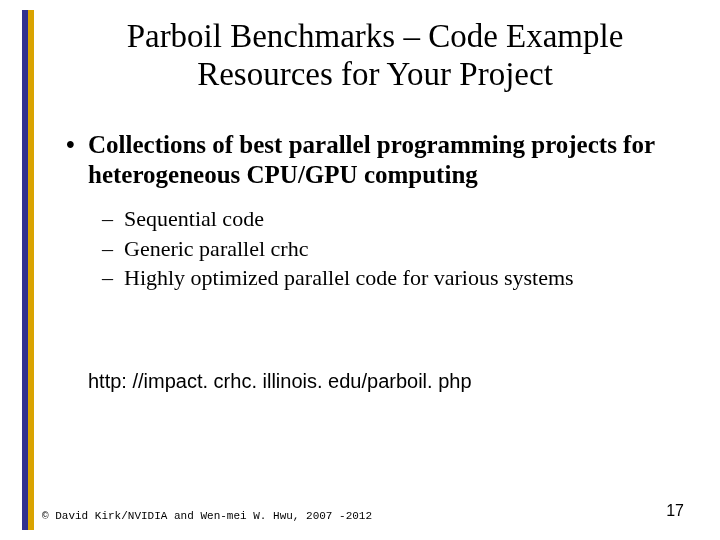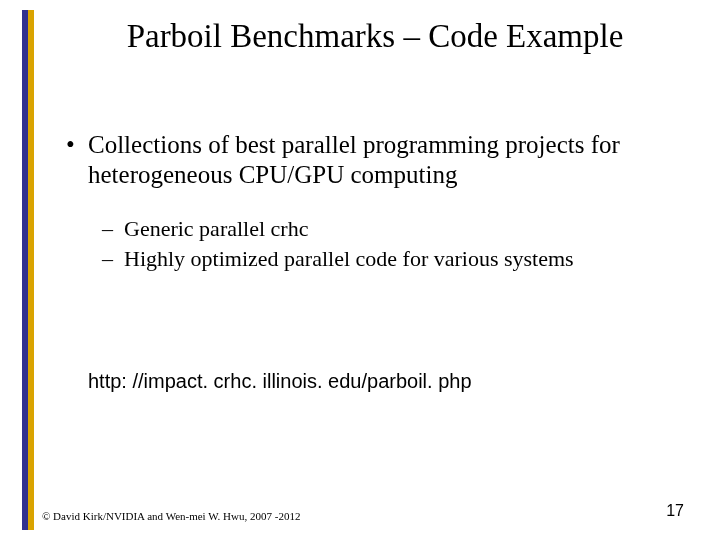--- a/index.html
+++ b/index.html
@@ -37,23 +37,24 @@
   }
   .body {
     position: absolute;
     top: 130px;
     left: 60px;
     right: 30px;
   }
   .bullet1 {
     font-size: 25px;
     line-height: 1.2;
-    margin: 0 0 24px 0;
+    margin: 0 0 14px 0;
     padding-left: 28px;
     position: relative;
+    font-weight: bold;
   }
   .bullet1::before {
     content: "•";
     position: absolute;
     left: 6px;
     top: 0;
   }
   .sublist {
     margin: 0 0 0 42px;
     padding: 0;
@@ -75,46 +76,48 @@
     position: absolute;
     top: 370px;
     left: 88px;
     font-family: Arial, Helvetica, sans-serif;
     font-size: 20px;
   }
   .footer {
     position: absolute;
     left: 42px;
     bottom: 16px;
-    font-family: Liberation Serif, serif;
+    font-family: Liberation Mono, monospace;
     font-size: 11px;
     line-height: 1.25;
   }
   .pagenum {
     position: absolute;
     right: 36px;
     bottom: 20px;
     font-family: Arial, Helvetica, sans-serif;
     font-size: 16px;
   }
 </style>
 </head>
 <body>
 
 <div class="slide">
   <div class="stripe blue"></div>
   <div class="stripe gold"></div>
 
   <div class="title">
     <span>Parboil Benchmarks – Code Example</span><br>
+    <span>Resources for Your Project</span>
   </div>
 
   <div class="body">
     <div class="bullet1">Collections of best parallel programming projects for heterogeneous CPU/GPU computing</div>
     <ul class="sublist">
+      <li class="bullet2">Sequential code</li>
       <li class="bullet2">Generic parallel crhc</li>
       <li class="bullet2">Highly optimized parallel code for various systems</li>
     </ul>
   </div>
 
   <div class="url">http: //impact. crhc. illinois. edu/parboil. php</div>
 
   <div class="footer">
     <span>© David Kirk/NVIDIA and Wen-mei W. Hwu, 2007 -2012</span><br>
   </div>

